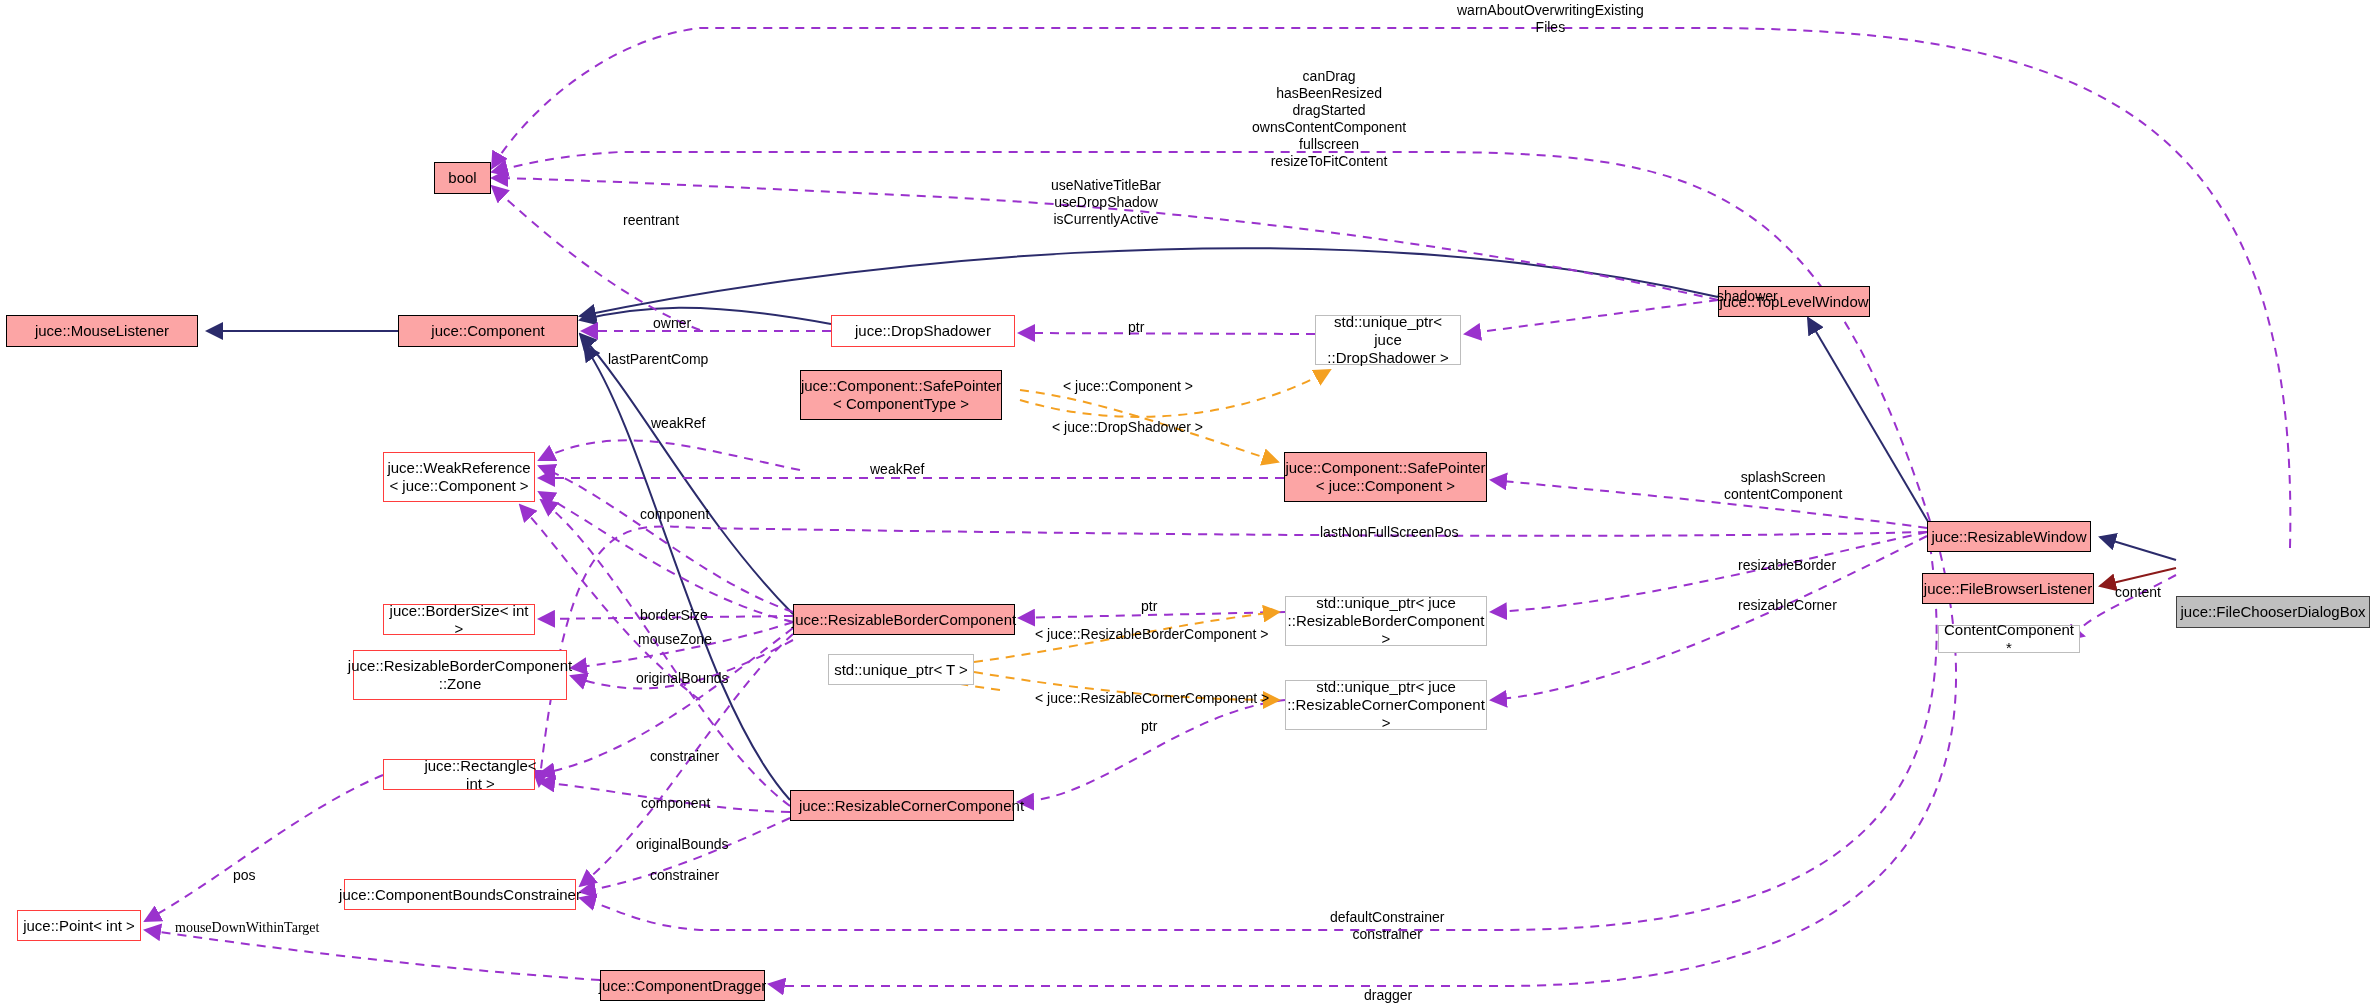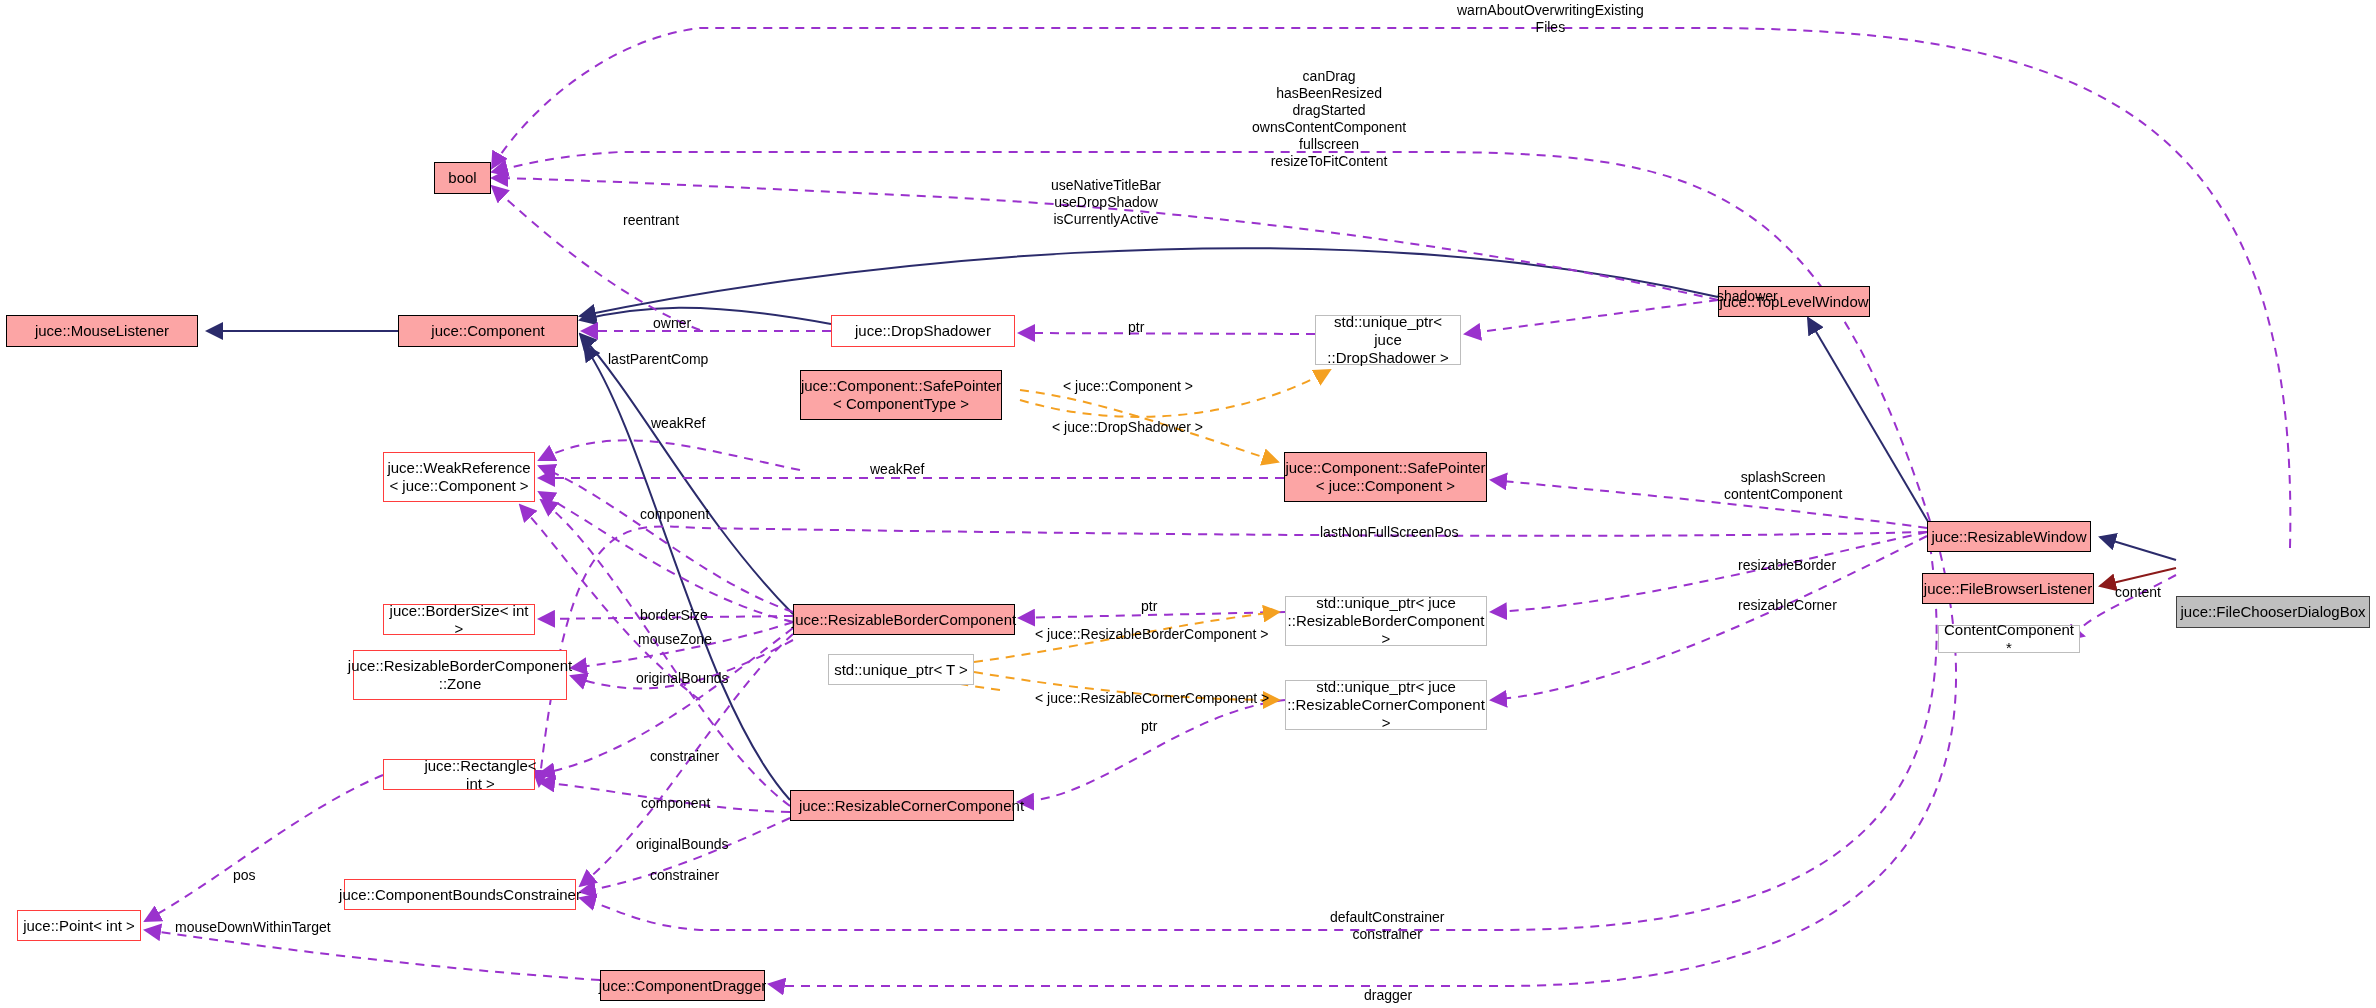--- a/index.html
+++ b/index.html
@@ -234,17 +234,17 @@
       <div class="edge-label" style="left: 636px; top: 670px;">originalBounds</div>
       <div class="edge-label" style="left: 1035px; top: 690px; text-align: right;">&lt; juce::ResizableCornerComponent &gt;</div>
       <div class="edge-label" style="left: 1141px; top: 718px;">ptr</div>
       <div class="edge-label" style="left: 650px; top: 748px;">constrainer</div>
       <div class="edge-label" style="left: 233px; top: 820px; margin-top: 47px;">pos</div>
       <div class="edge-label" style="left: 641px; top: 795px;">component</div>
       <div class="edge-label" style="left: 636px; top: 836px;">originalBounds</div>
       <div class="edge-label" style="left: 650px; top: 867px;">constrainer</div>
       <div class="edge-label" style="left: 1330px; top: 909px;">defaultConstrainer
 constrainer</div>
-      <div class="edge-label" style="left: 175px; top: 919px;">mouseDownWithinTarget</div>
+      <div class="edge-label" style="left: 175px; top: 919px; font-family: Liberation Serif, serif;">mouseDownWithinTarget</div>
       <div class="edge-label" style="left: 1364px; top: 987px;">dragger</div>
     </div>
 
 </div>
 
 </body></html>

